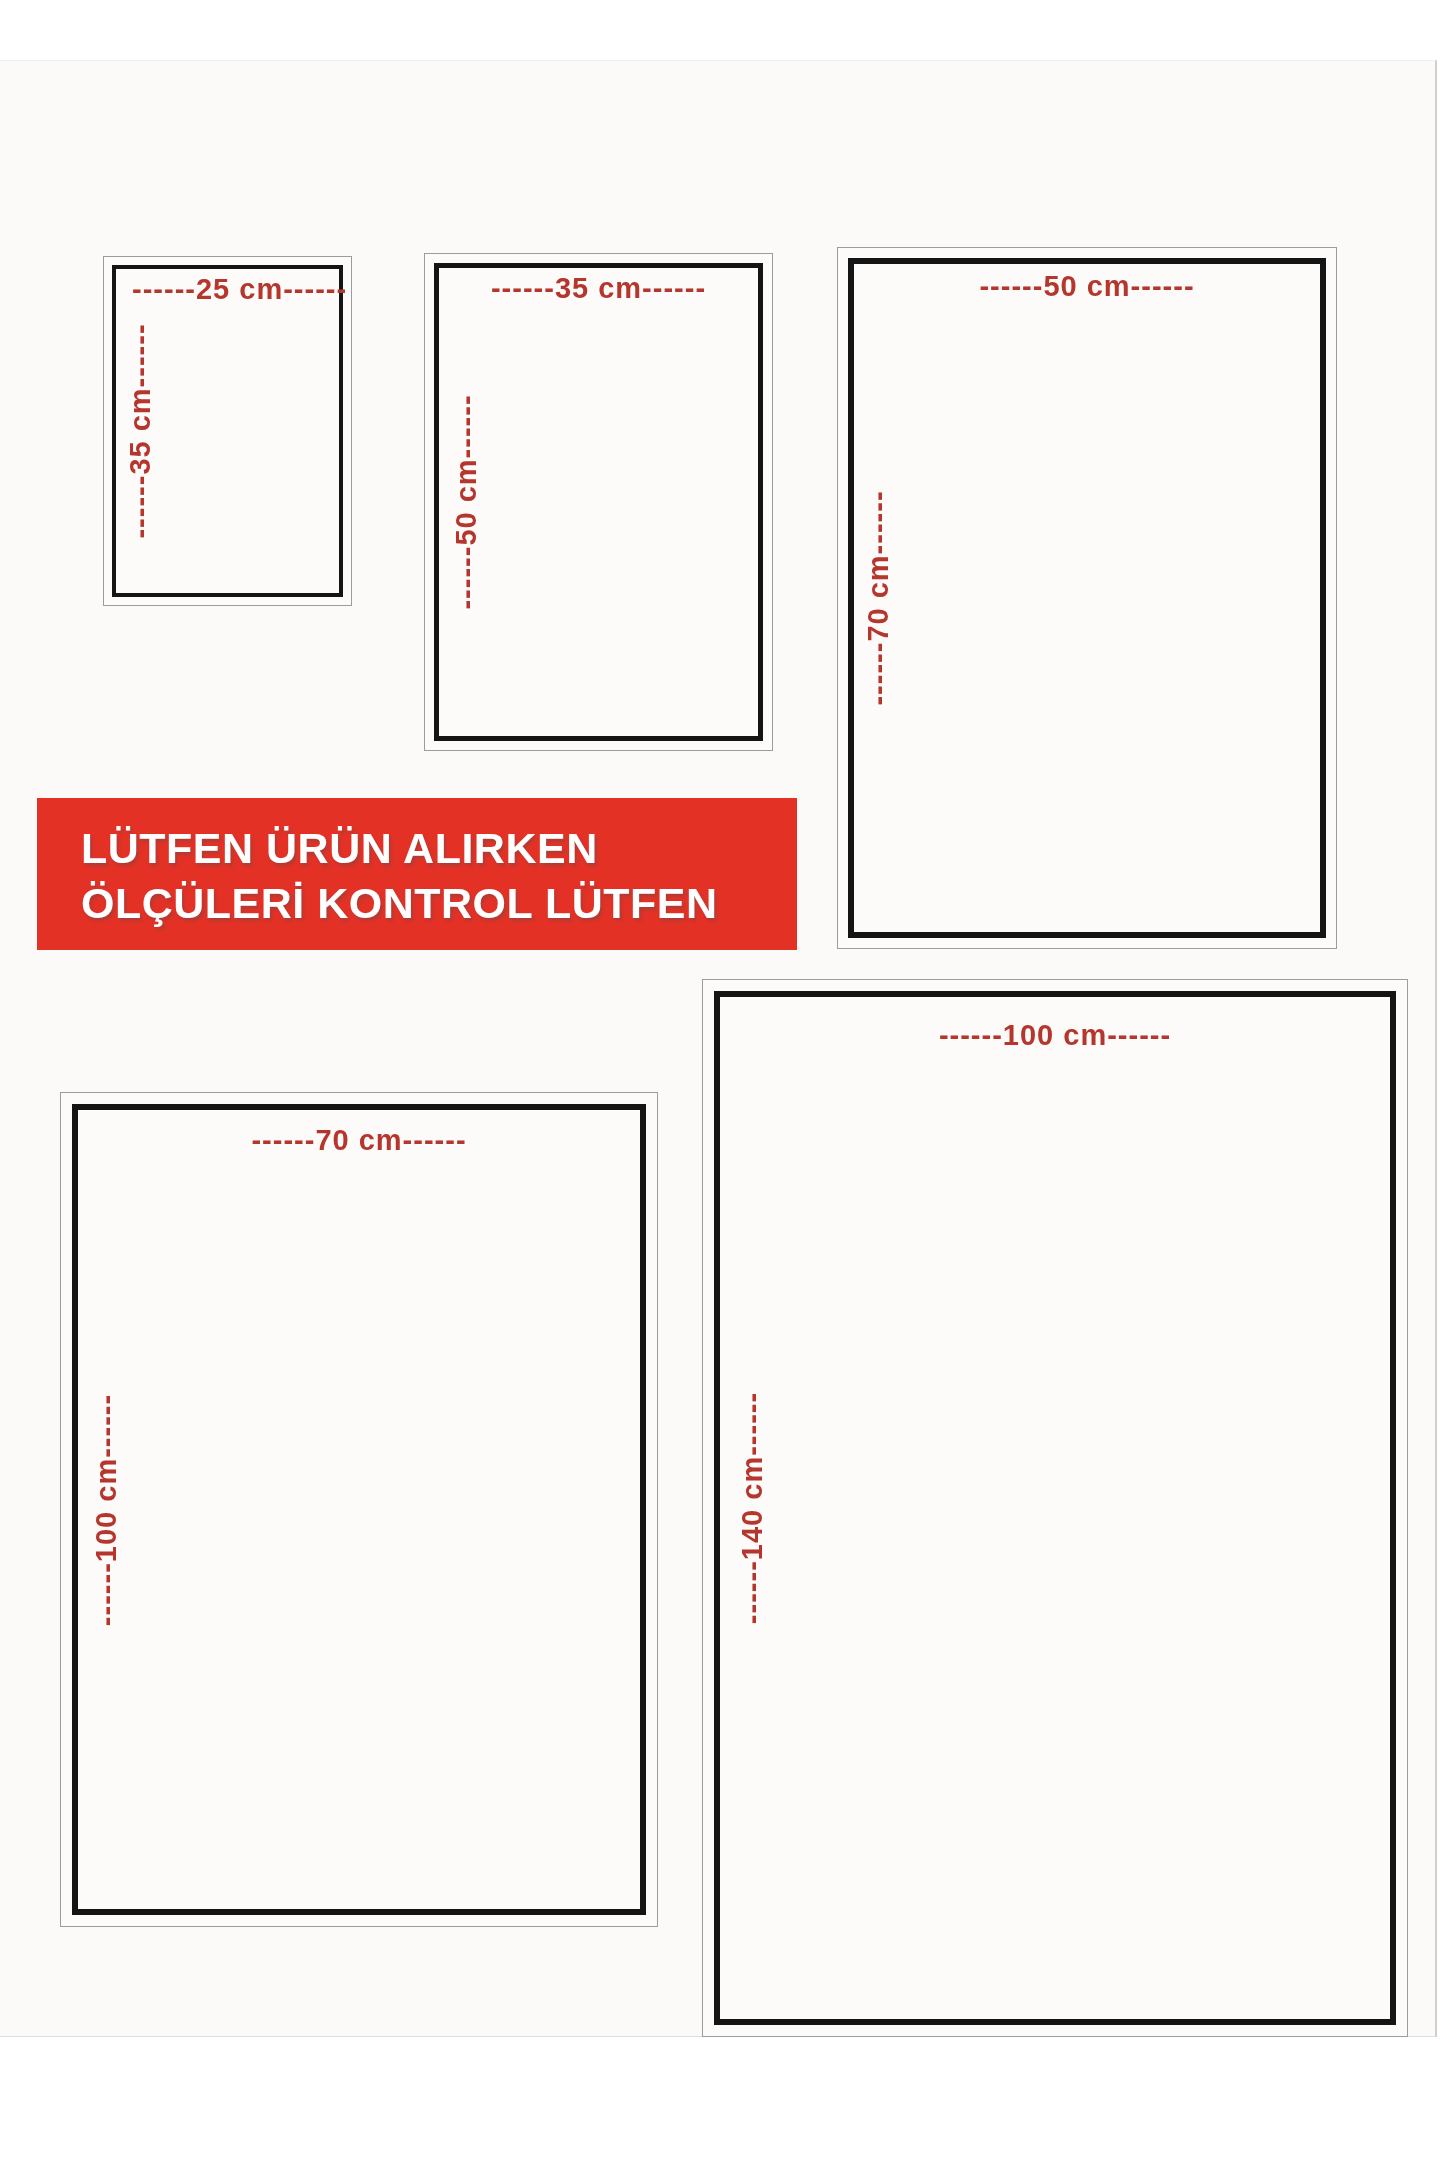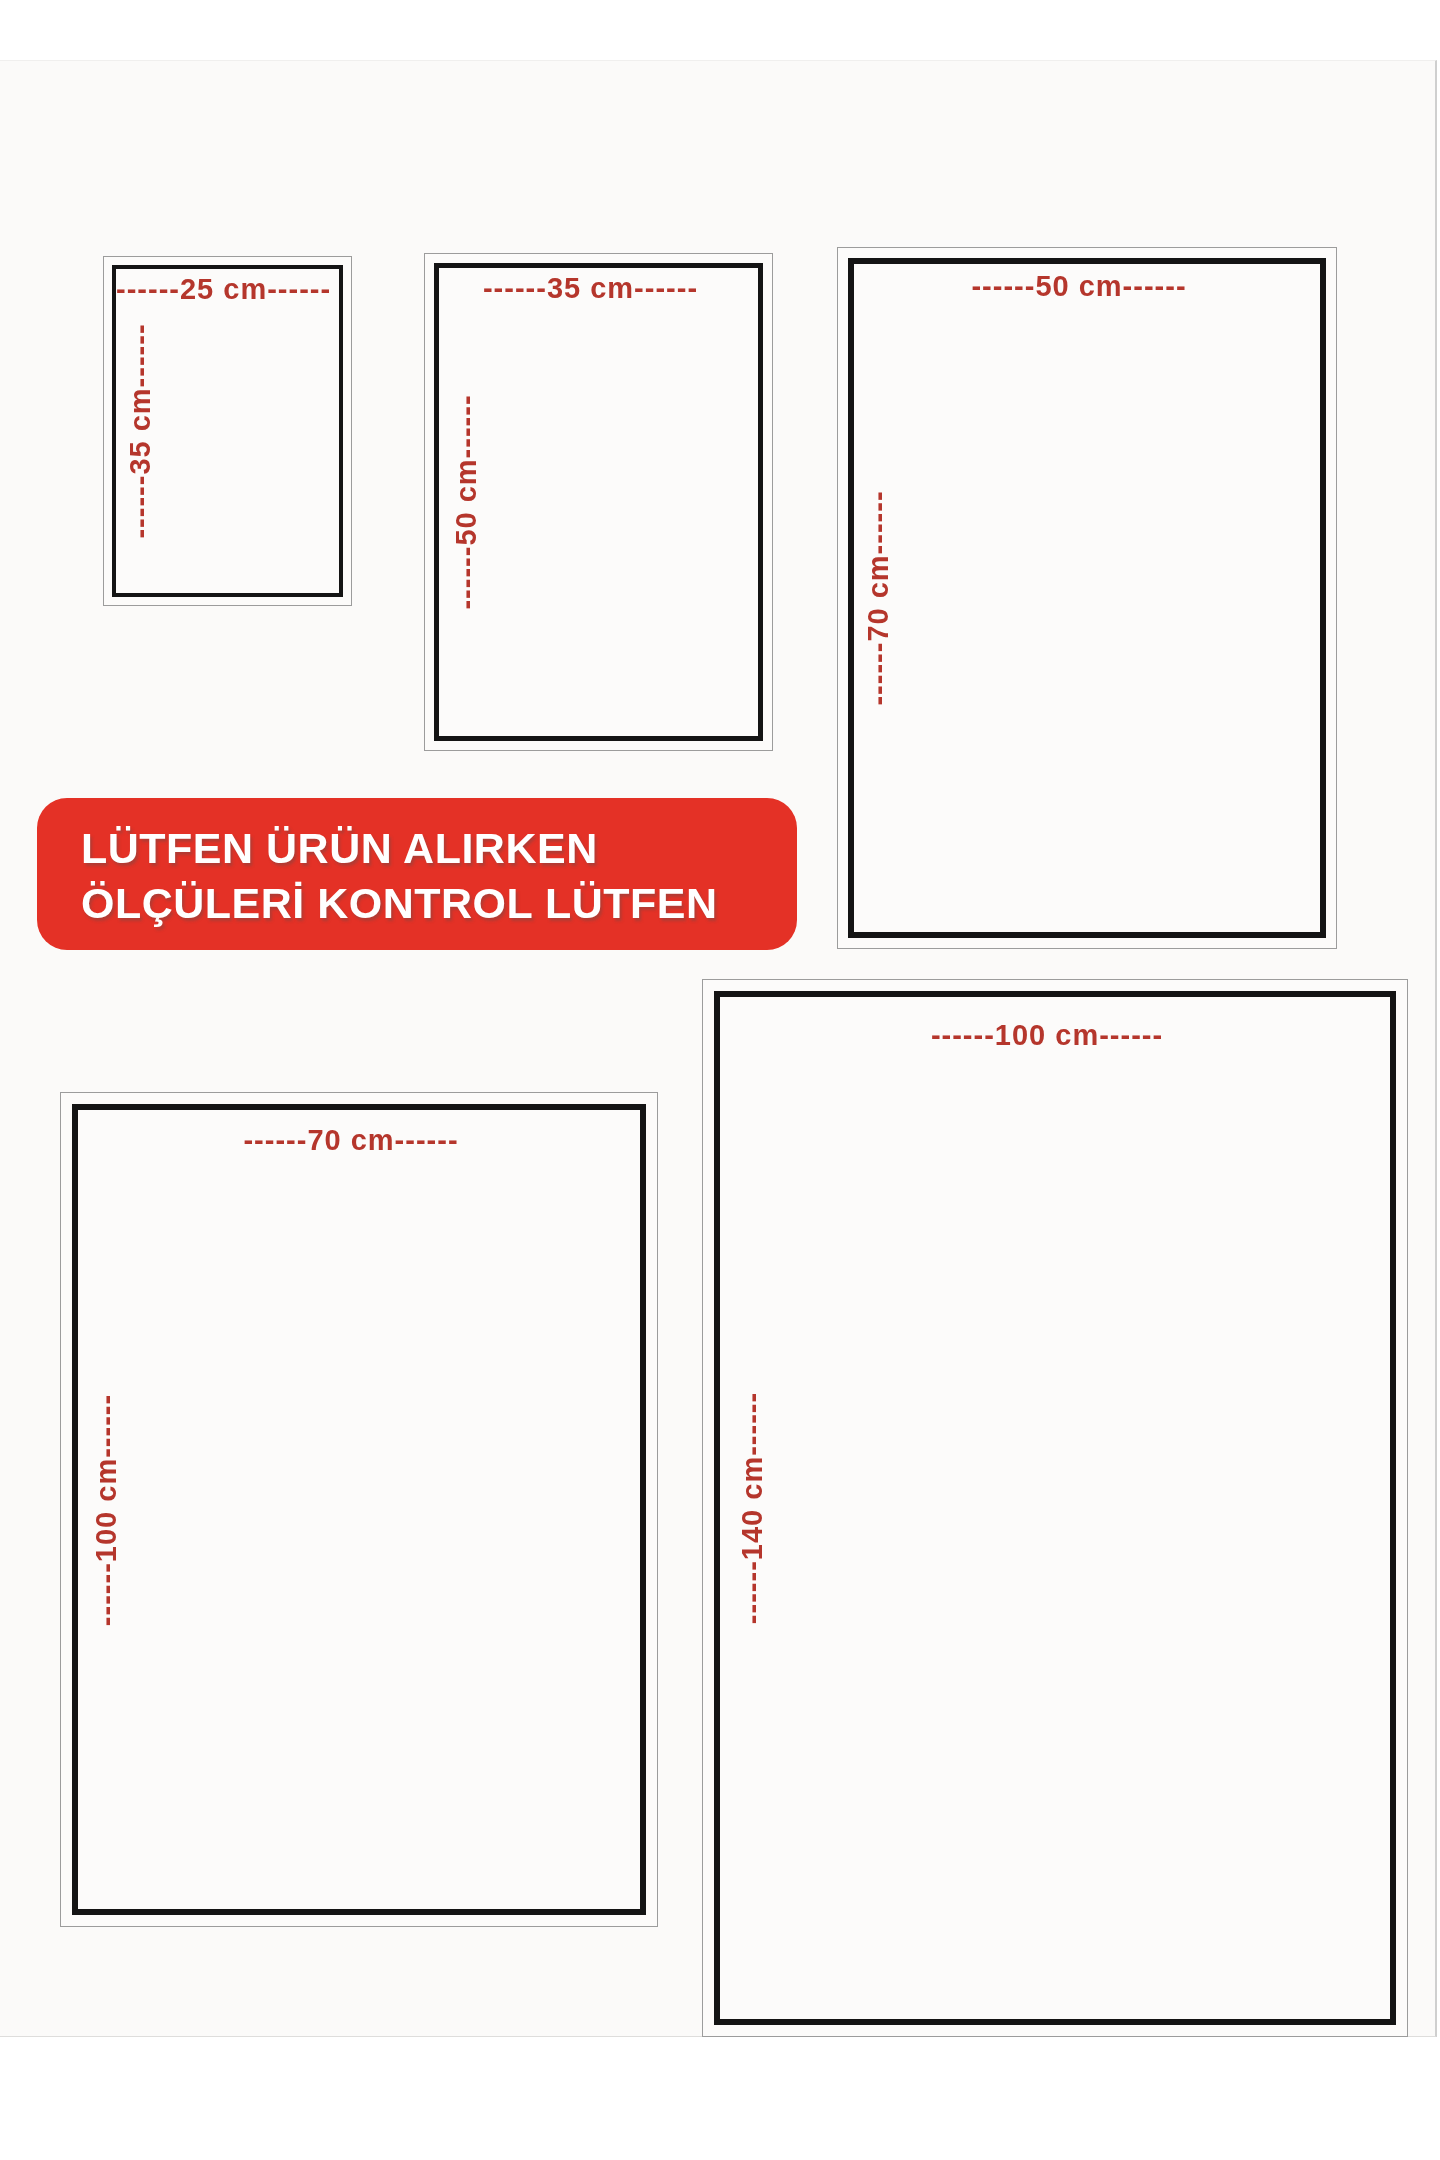--- a/index.html
+++ b/index.html
@@ -36,20 +36,21 @@
     color: #b5362c;
     font-weight: bold;
     font-size: 29px;
     letter-spacing: 1px;
     white-space: nowrap;
   }
   .w-label {
     position: absolute;
     left: 0; right: 16px;
     text-align: center;
+    padding-left: 16px;
   }
   .h-label {
     position: absolute;
     top: 50%;
     transform: translate(-50%, -50%) rotate(-90deg);
   }
   
   .box-25x35  { left: 103px; top: 195px;  width: 249px; height: 350px; }
   .box-25x35 .inner { left: 8px; top: 8px; right: 8px; bottom: 8px; border-width: 4px; }
   .box-25x35 .w-label { top: 4px; }
@@ -81,21 +82,20 @@
     width: 760px; height: 152px;
     background: #e43126;
     color: #ffffff;
     font-weight: bold;
     font-size: 43px;
     line-height: 55px;
     letter-spacing: 0.5px;
     padding: 23px 0 0 44px;
     box-sizing: border-box;
     text-shadow: 2px 3px 3px rgba(80,80,80,0.35);
-    border-radius: 30px;
   }
 </style>
 </head>
 <body>
 
 <div class="page">
   <div class="content-area">
 
     <div class="size-box box-25x35">
       <div class="inner">

